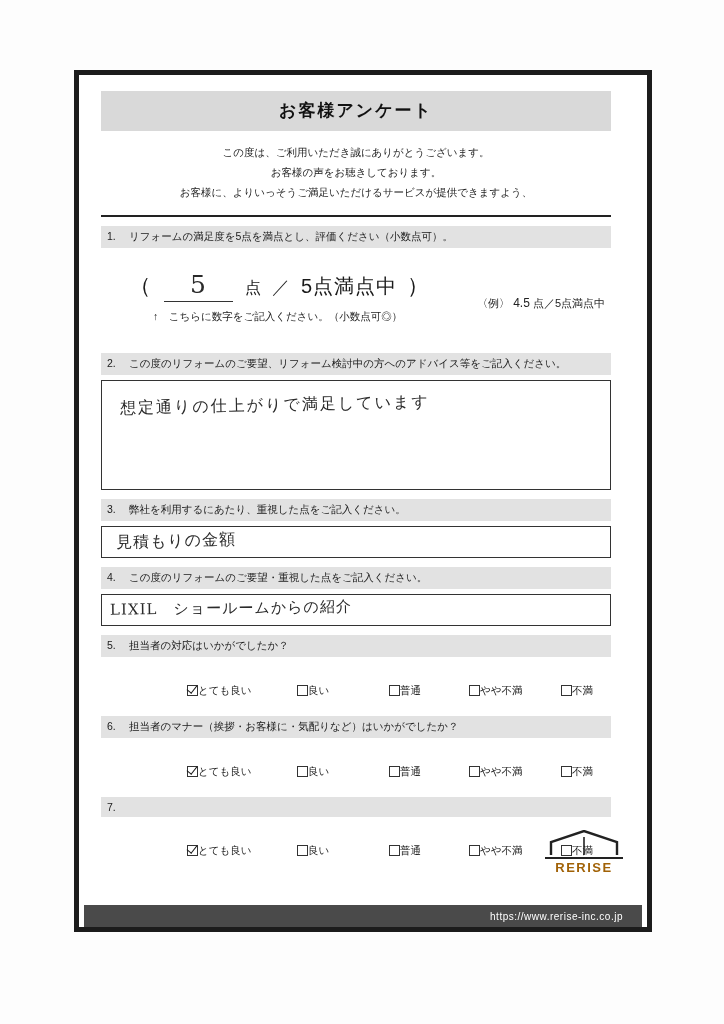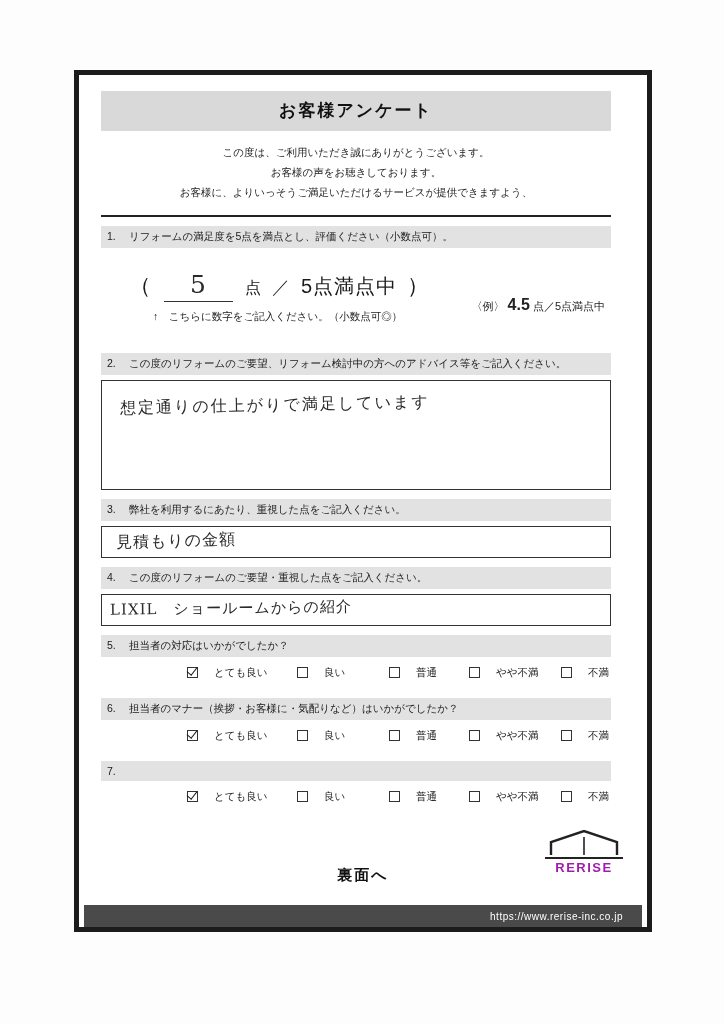--- a/index.html
+++ b/index.html
@@ -116,21 +116,21 @@
     color: #222;
   }
   .score-example {
     position: absolute;
     right: 6px;
     top: 48px;
     font-size: 11px;
     color: #222;
     white-space: nowrap;
   }
-  .score-example .ex-val { font-weight: bold; font-size: 16px; text-align: right; }
+  .score-example .ex-val { font-weight: normal; font-size: 12px; text-align: right; }
 
   
   .answer-box {
     border: 1px solid #333;
     margin: 5px 0 0 0;
     position: relative;
     background: #fff;
   }
   .answer-box.tall { height: 108px; }
   .answer-box.short { height: 30px; }
@@ -162,22 +162,23 @@
   
   .choices {
     display: flex;
     padding: 9px 0 9px 0;
     font-size: 10.5px;
     color: #1a1a1a;
   }
   .choice {
     display: flex;
     align-items: center;
-    gap: 16px;
+    gap: 0;
     white-space: nowrap;
+    margin-top: 18px;
   }
   .cbox {
     display: inline-block;
     width: 9px;
     height: 9px;
     border: 1px solid #333;
     position: relative;
     flex: none;
   }
   .cbox.checked::after {
@@ -219,21 +220,21 @@
     position: relative;
   }
   .logo-roof svg { display: block; }
   .logo-name {
     font-size: 13px;
     font-weight: bold;
     letter-spacing: 1.5px;
     border-top: 2px solid #222;
     padding-top: 1px;
     margin-top: 1px;
-    color: #a21caf;
+    color: #a16207;
   }
   .url-bar {
     position: absolute;
     left: 5px;
     right: 5px;
     bottom: 0;
     height: 22px;
     background: #4a4a4a;
     color: #fff;
     font-size: 10px;
@@ -397,23 +398,20 @@
           </div>
           <div class="choice">
             <span class="cbox"></span>
             <span>不満</span>
           </div>
         </div>
       </div>
 
     </div>
 
-    <div class="footer">
-      <span class="footer-text">裏面へ</span>
-    </div>
 
     <div class="logo">
       <div class="logo-roof">
         <svg width="74" height="26" viewBox="0 0 74 26">
           <path d="M4 25 L4 12 L37 1 L70 12 L70 25" fill="none" stroke="#222" stroke-width="2.4"></path>
           <path d="M37 7 L37 25" fill="none" stroke="#222" stroke-width="1.6"></path>
         </svg>
       </div>
       <div class="logo-name">RERISE</div>
     </div>

